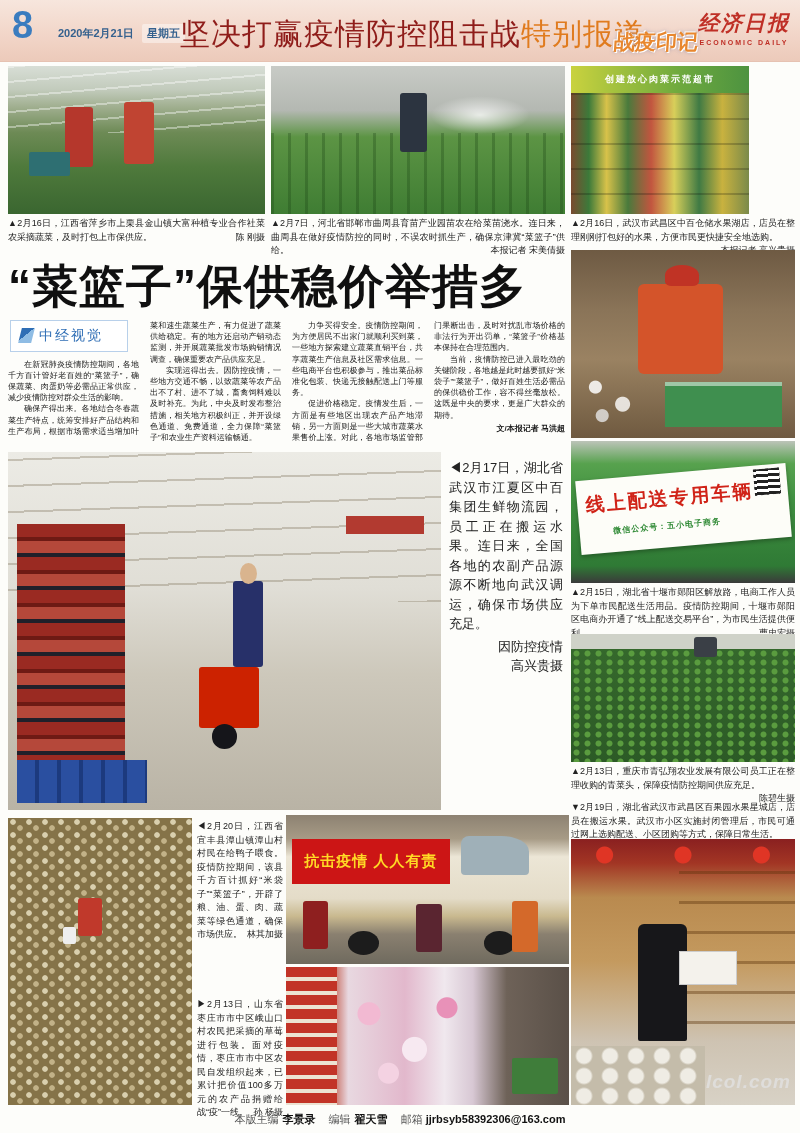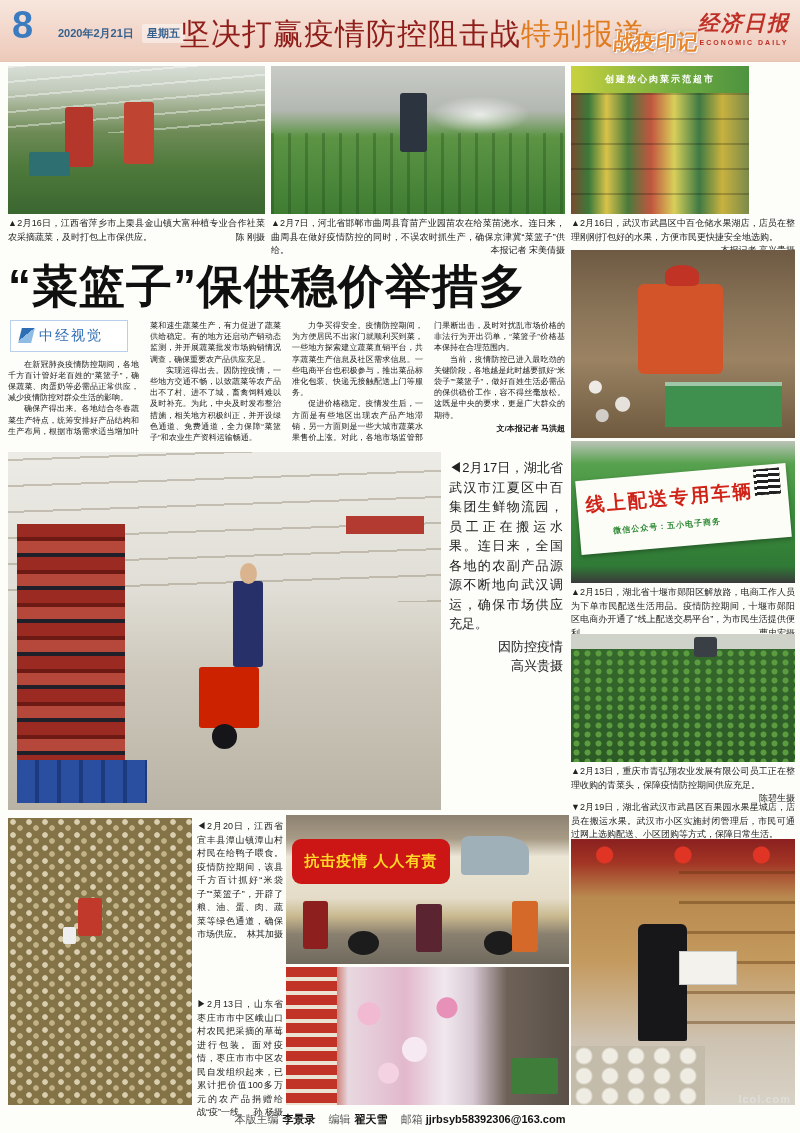--- a/index.html
+++ b/index.html
@@ -126,41 +126,41 @@
   .fs-lanterns { left:0; top:1%; width:100%; height:10%;
     background:radial-gradient(circle at 15% 50%,#e03525 8px,transparent 9px),
                radial-gradient(circle at 50% 50%,#e03525 8px,transparent 9px),
                radial-gradient(circle at 85% 50%,#e03525 8px,transparent 9px); }
   .fs-shelves { right:0; top:12%; width:52%; height:60%;
     background:repeating-linear-gradient(180deg,rgba(90,50,10,.4) 0 3px,transparent 3px 30px); }
   .fs-person { left:30%; top:32%; width:22%; height:44%; background:#17171a; border-radius:6px 6px 2px 2px; }
   .fs-crate { left:48%; top:42%; width:26%; height:13%; background:#f4f2ec; border:1px solid #ccc; }
   .fs-floor { left:0; bottom:0; width:60%; height:22%;
     background:radial-gradient(circle,#efece4 7px,#c4bcaa 9px); background-size:26px 20px; }
-  .watermark { right:4px; bottom:0; font-size:11px; font-weight:bold; color:rgba(225,225,225,.8); letter-spacing:1px; }
+  .watermark { right:4px; bottom:12px; font-size:19px; font-weight:bold; color:rgba(225,225,225,.8); letter-spacing:1px;font-style:italic; }
 
   #cap-truck { left:571px; top:586px; width:224px; }
   #cap-broccoli { left:571px; top:765px; width:224px; }
   #cap-fruitshop { left:571px; top:801px; width:224px; }
 
   
   #photo-ducks { left:8px; top:818px; width:184px; height:287px; background:#857348; }
   .dk-dots { left:0; top:0; width:100%; height:100%;
     background:radial-gradient(circle at 5px 4px,#d9cfae 2.4px,transparent 3.2px),
                radial-gradient(circle at 12px 10px,#c2b288 2.4px,transparent 3.2px);
     background-size:16px 13px; }
   .dk-person { left:38%; top:28%; width:13%; height:13%; background:#c0392b; border-radius:3px; }
   .dk-bucket { left:30%; top:38%; width:7%; height:6%; background:#eee; border-radius:2px; }
 
   #cap-ducks { left:197px; top:820px; width:86px; }
   #cap-strawberry { left:197px; top:998px; width:86px; }
 
   #photo-van { left:286px; top:815px; width:283px; height:149px;
     background:linear-gradient(180deg,#8d8272 0%,#a79b86 16%,#ece6d6 28%,#e4dcc8 56%,#c9b98f 68%,#8a8070 80%,#6f6a5e 100%); }
-  .van-banner { left:2%; top:16%; width:56%; height:30%; background:#cc1515; display:flex; align-items:center; justify-content:center;border-radius:9px; }
+  .van-banner { left:2%; top:16%; width:56%; height:30%; background:#cc1515; display:flex; align-items:center; justify-content:center; }
   .van-banner-text { position:static !important; font-size:15px; font-weight:900; color:#ffd925; letter-spacing:1px; white-space:nowrap; }
   .van-window { left:62%; top:14%; width:24%; height:26%; background:#9fb0b8; border-radius:8px 40% 4px 4px; }
   .van-wheel1 { left:22%; top:78%; width:11%; height:16%; background:#1c1c1c; border-radius:50%; }
   .van-wheel2 { left:70%; top:78%; width:11%; height:16%; background:#1c1c1c; border-radius:50%; }
   .van-fig1 { left:6%; top:58%; width:9%; height:32%; background:#8e1f1f; border-radius:3px; }
   .van-fig2 { left:46%; top:60%; width:9%; height:32%; background:#5a2530; border-radius:3px; }
   .van-fig3 { left:80%; top:58%; width:9%; height:34%; background:#d4692a; border-radius:3px; }
 
   #photo-flowers { left:286px; top:967px; width:283px; height:138px;
     background:linear-gradient(90deg,#b84a3f 0%,#c25a4a 16%,#e8d8e0 22%,#e2b8cc 42%,#f0e8ee 56%,#d8c8d4 66%,#6e6258 78%,#5a5048 100%); }

